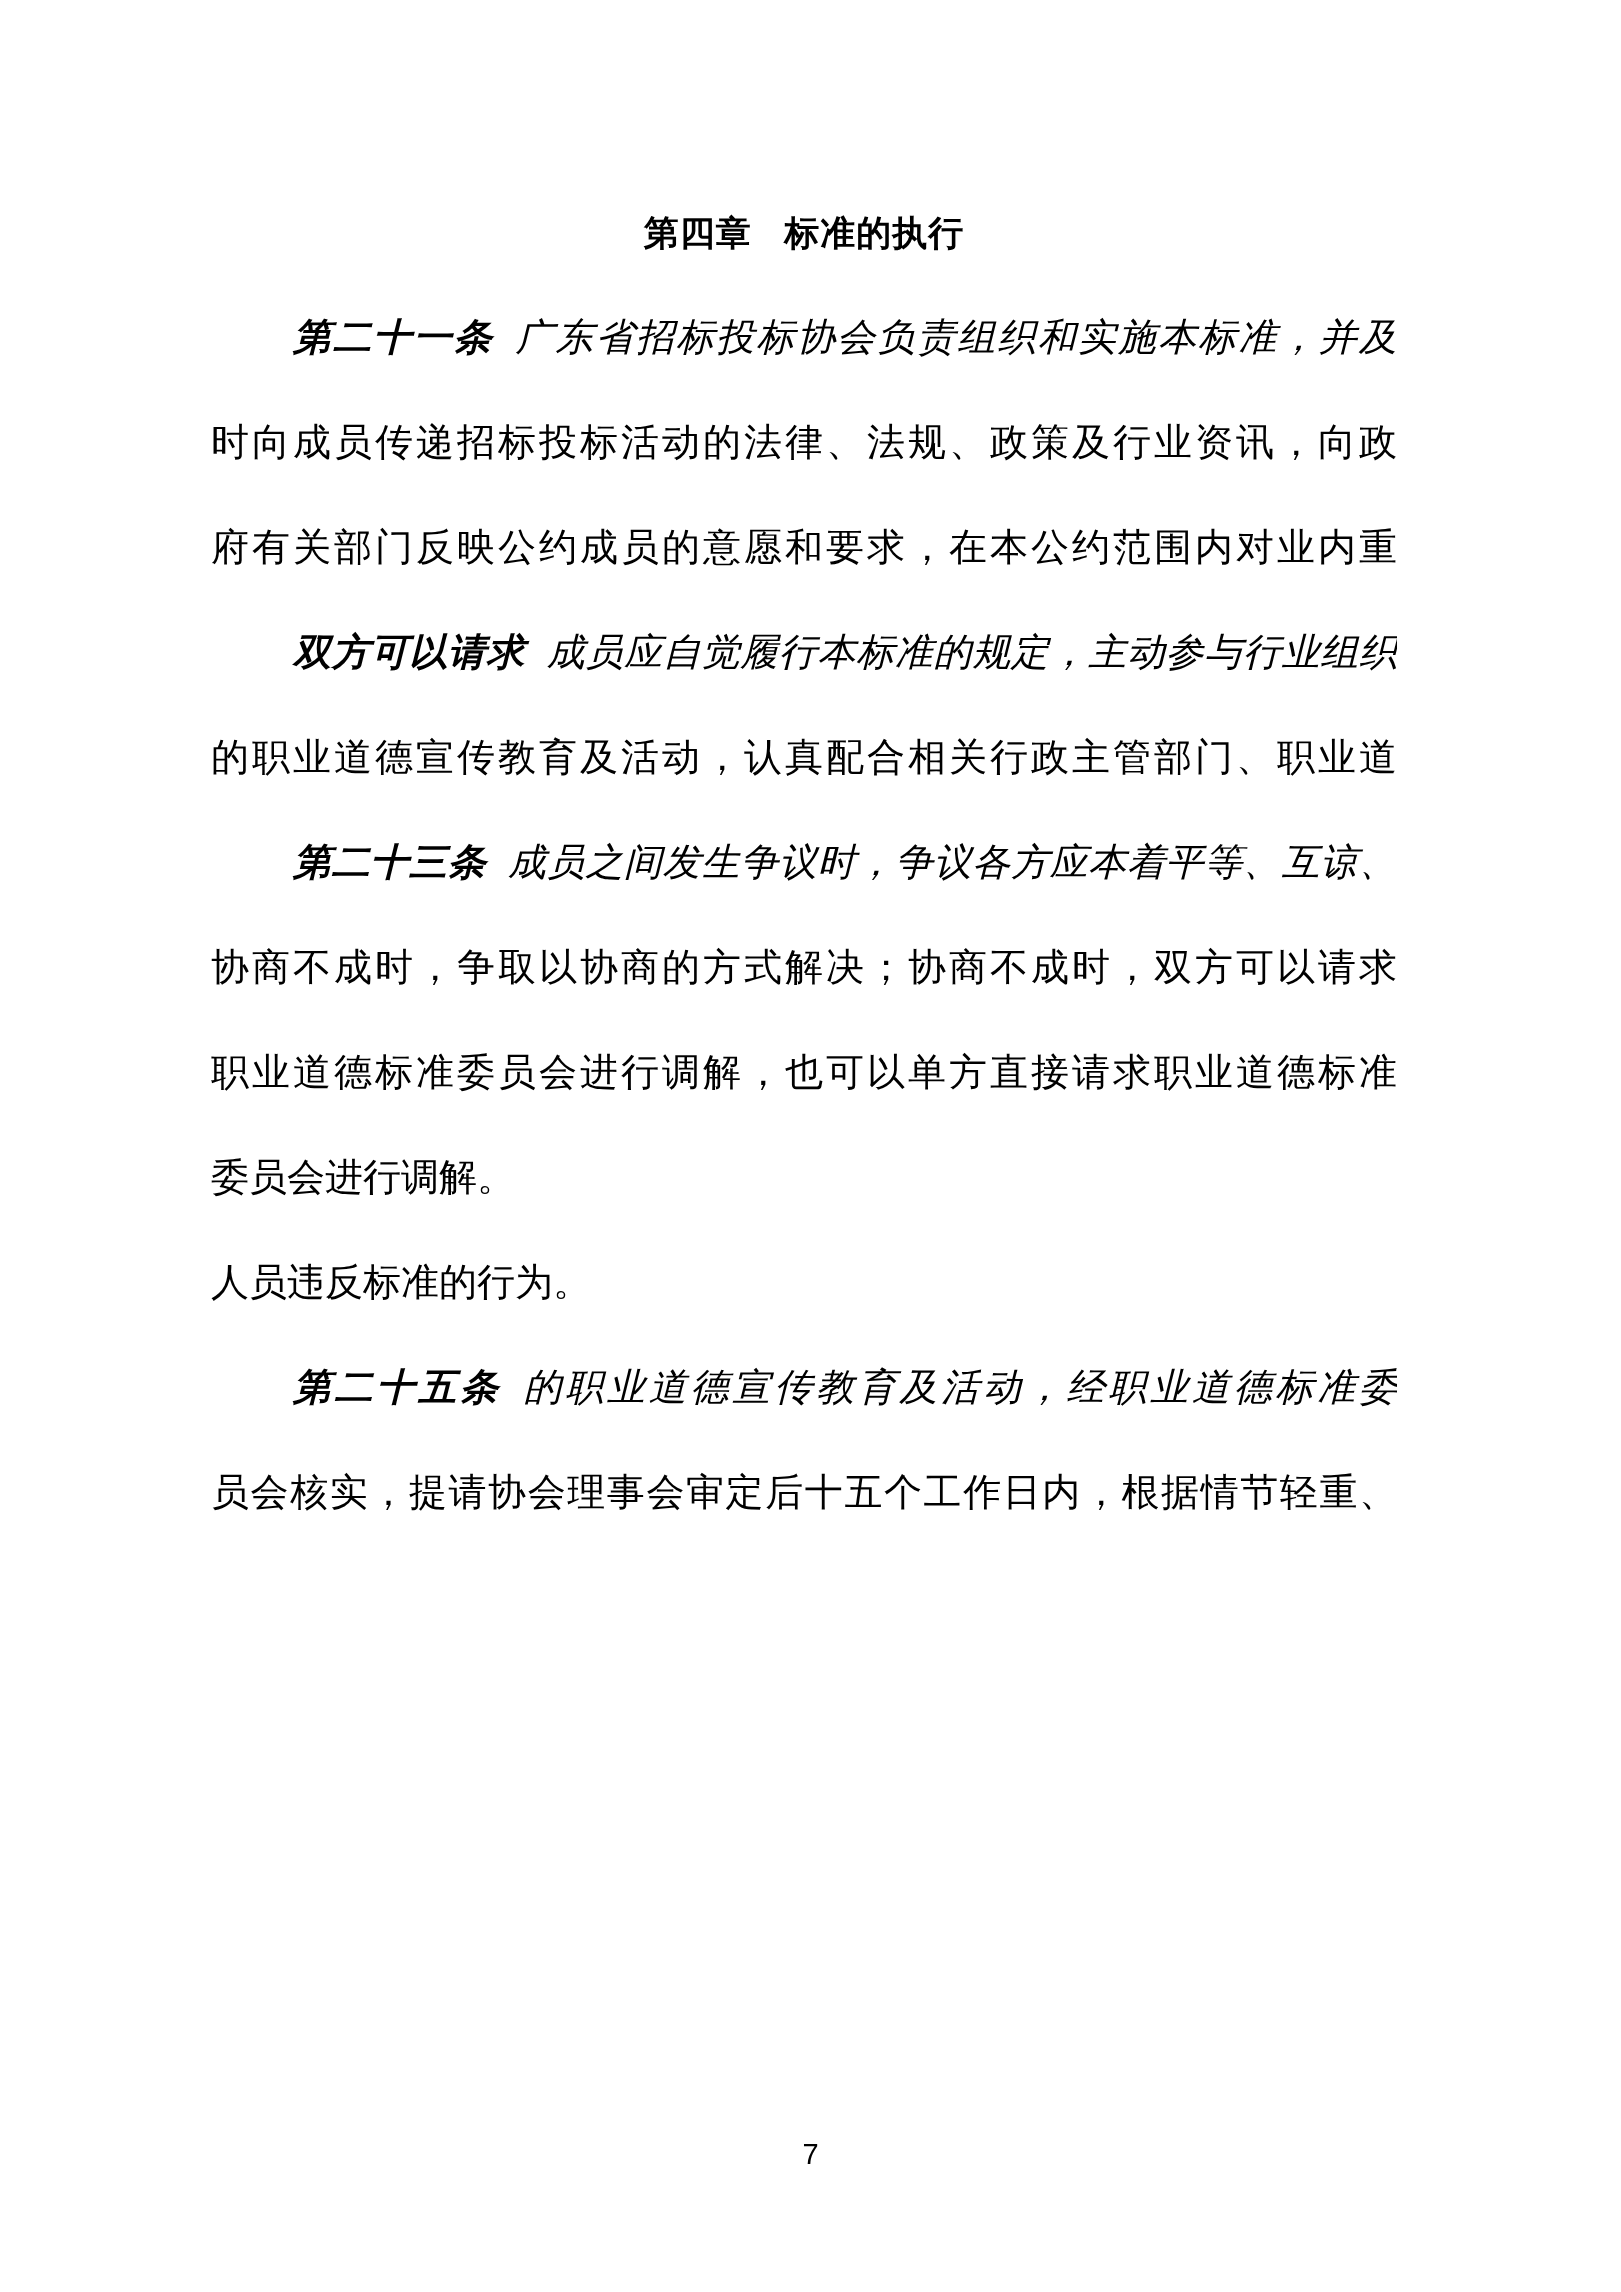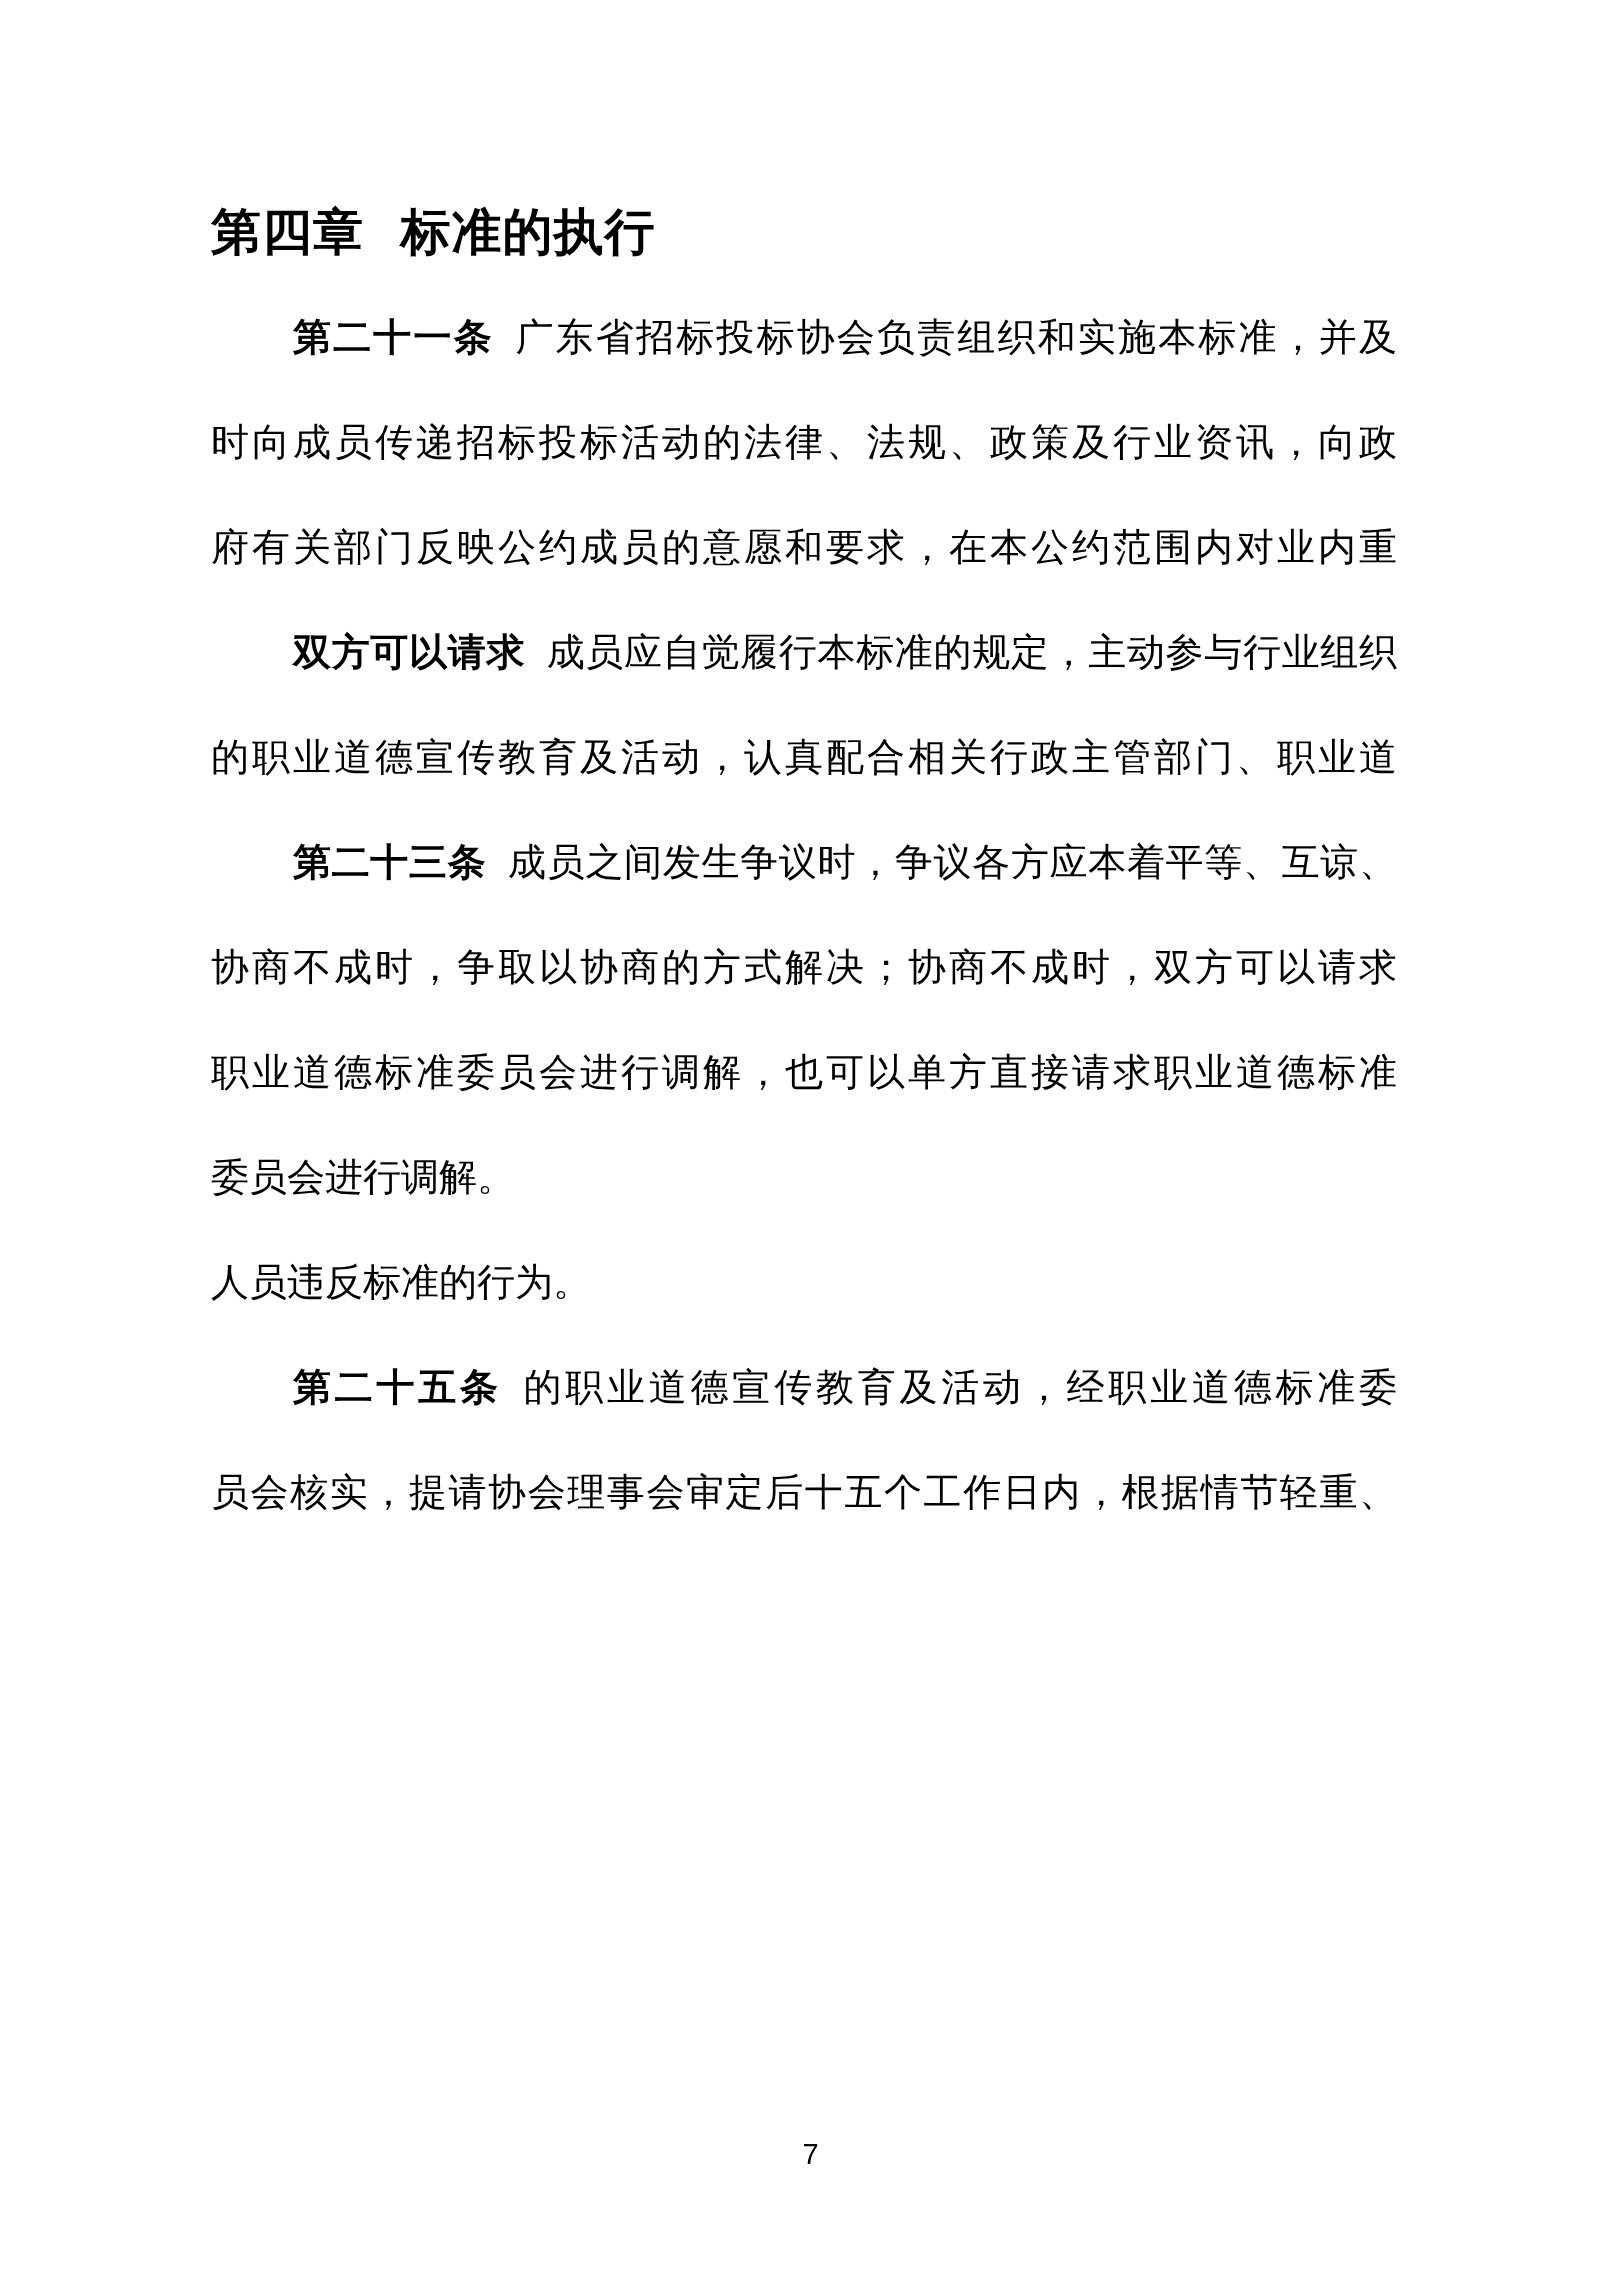--- a/index.html
+++ b/index.html
@@ -12,43 +12,43 @@
     font-family: "Liberation Sans", sans-serif;
     overflow: hidden;
   }
   .content {
     position: absolute;
     left: 211px;
     top: 180px;
     width: 1186px;
   }
   .title {
-    font-size: 50px;
+    font-size: 35px;
     font-weight: bold;
-    text-align: left;
+    text-align: center;
     height: 105px;
     line-height: 105px;
     word-spacing: 21.6px;
     letter-spacing: 1px;
   }
   .line {
     font-size: 38px;
     height: 105px;
     line-height: 105px;
     overflow: hidden;
   }
   .line.fill {
     text-align: justify;
     text-align-last: justify;
   }
   .line.end {
     text-align: left;
     text-align-last: auto;
   }
-  .line.indent { padding-left: 82px; }
+  .line.indent { padding-left: 82px; font-style: italic; }
   .lead { font-weight: bold; }
   .lead + .body-text { margin-left: 21.6px; }
   .page-number {
     position: absolute;
     left: 0;
     top: 2127px;
     width: 100%;
     text-align: center;
     font-size: 29px;
     line-height: 55px;

